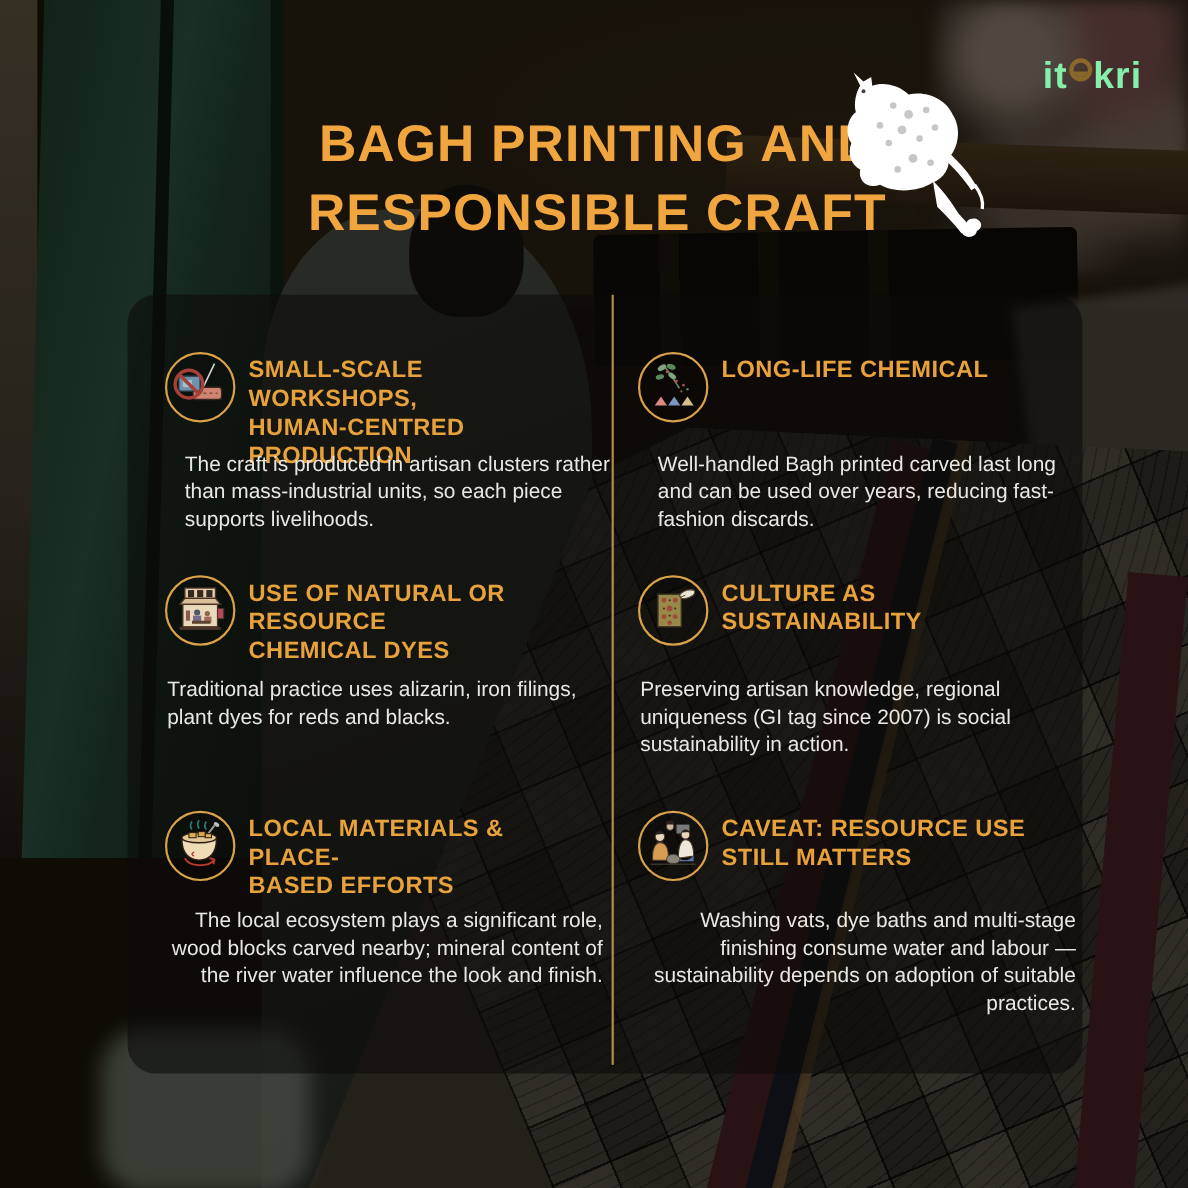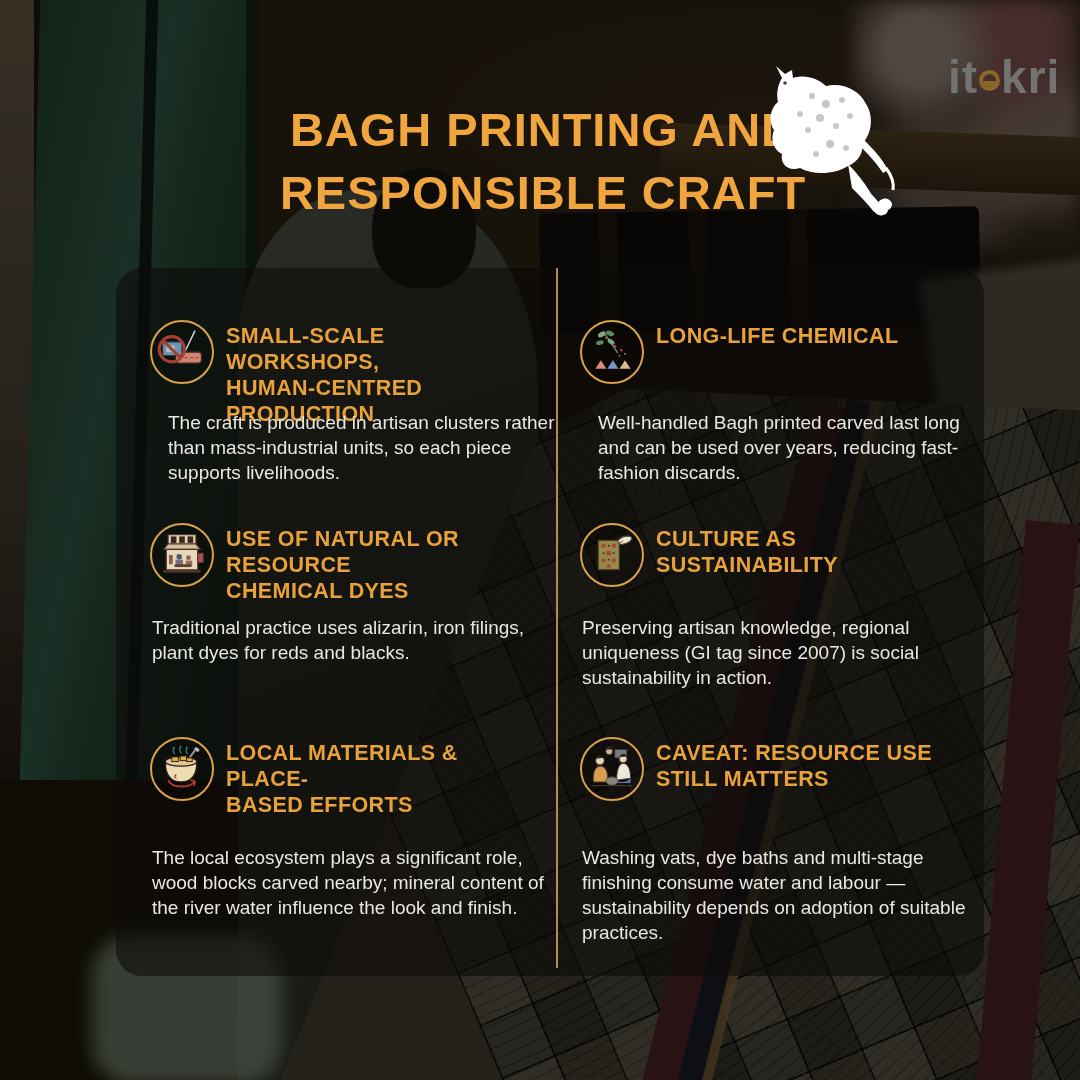--- a/index.html
+++ b/index.html
@@ -61,41 +61,41 @@
 
   
   .panel{left:116px;top:268px;width:868px;height:708px;border-radius:26px;
     background:rgba(12,11,9,.58);}
   .divider{left:556px;top:268px;width:2px;height:700px;
     background:linear-gradient(#caa058,#b388422 100%);background-color:#c49a55;opacity:.9;}
 
   
   .title{left:175px;top:98px;width:736px;text-align:center;color:#F1A53E;
     font-size:47px;line-height:63px;font-weight:bold;letter-spacing:1px;white-space:pre-line;}
-  .logo{left:948px;top:50px;color:#737373;font-size:46px;font-weight:bold;letter-spacing:1px;
-    display:flex;align-items:center;}
+  .logo{left:948px;top:50px;color:#86efac;font-size:34px;font-weight:bold;letter-spacing:1px;
+    display:flex;align-items:flex-start;}
   .logo .o{display:inline-block;width:21px;height:21px;border:4px solid #8a6829;border-radius:50%;
     margin:0 1px;position:relative;top:3px;box-sizing:border-box;overflow:hidden;}
   .logo .o::after{content:"";position:absolute;left:-2px;right:-2px;bottom:-2px;height:55%;background:#8a6829;}
   .cow{left:752px;top:56px;}
 
   
   .section{position:absolute;width:404px;}
   .s1{left:150px;top:320px;} .s2{left:580px;top:320px;}
   .s3{left:150px;top:523px;} .s4{left:580px;top:523px;}
   .s5{left:150px;top:737px;} .s6{left:580px;top:737px;}
   .icon-circle{position:absolute;left:0;top:0;width:64px;height:64px;border:2px solid #d9a24a;
     border-radius:50%;box-sizing:border-box;display:flex;align-items:center;justify-content:center;
     background:rgba(0,0,0,.15);}
   .sec-title{position:absolute;left:76px;top:3px;width:310px;color:#E8A23B;font-weight:bold;
     font-size:21.5px;line-height:26px;letter-spacing:.4px;white-space:pre-line;}
   .sec-body{position:absolute;left:2px;width:396px;color:#E9E7E1;font-size:19px;line-height:25px;}
   .s1 .sec-body,.s2 .sec-body{top:90px;margin-left:16px;}
   .s3 .sec-body,.s4 .sec-body{top:92px;}
-  .s5 .sec-body,.s6 .sec-body{top:108px;}
+  .s5 .sec-body,.s6 .sec-body{top:88px;text-align:right;}
 </style>
 </head>
 <body>
 
 <div class="page">
 
   <div class="abs bg-wall"></div>
   <div class="abs bg-door"></div>
   <div class="abs bg-door-seam"></div>
   <div class="abs bg-door-edge"></div>

